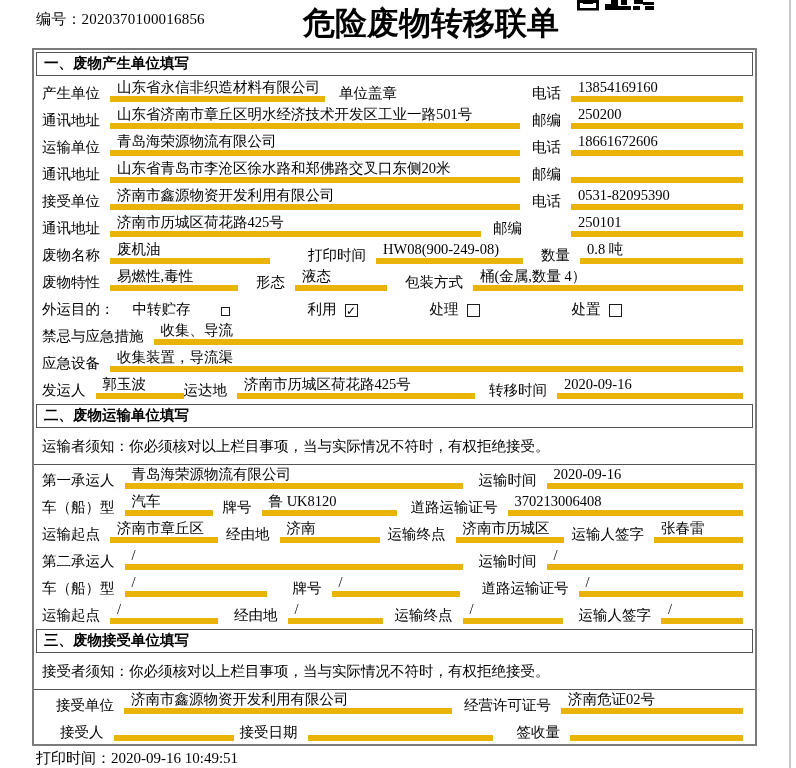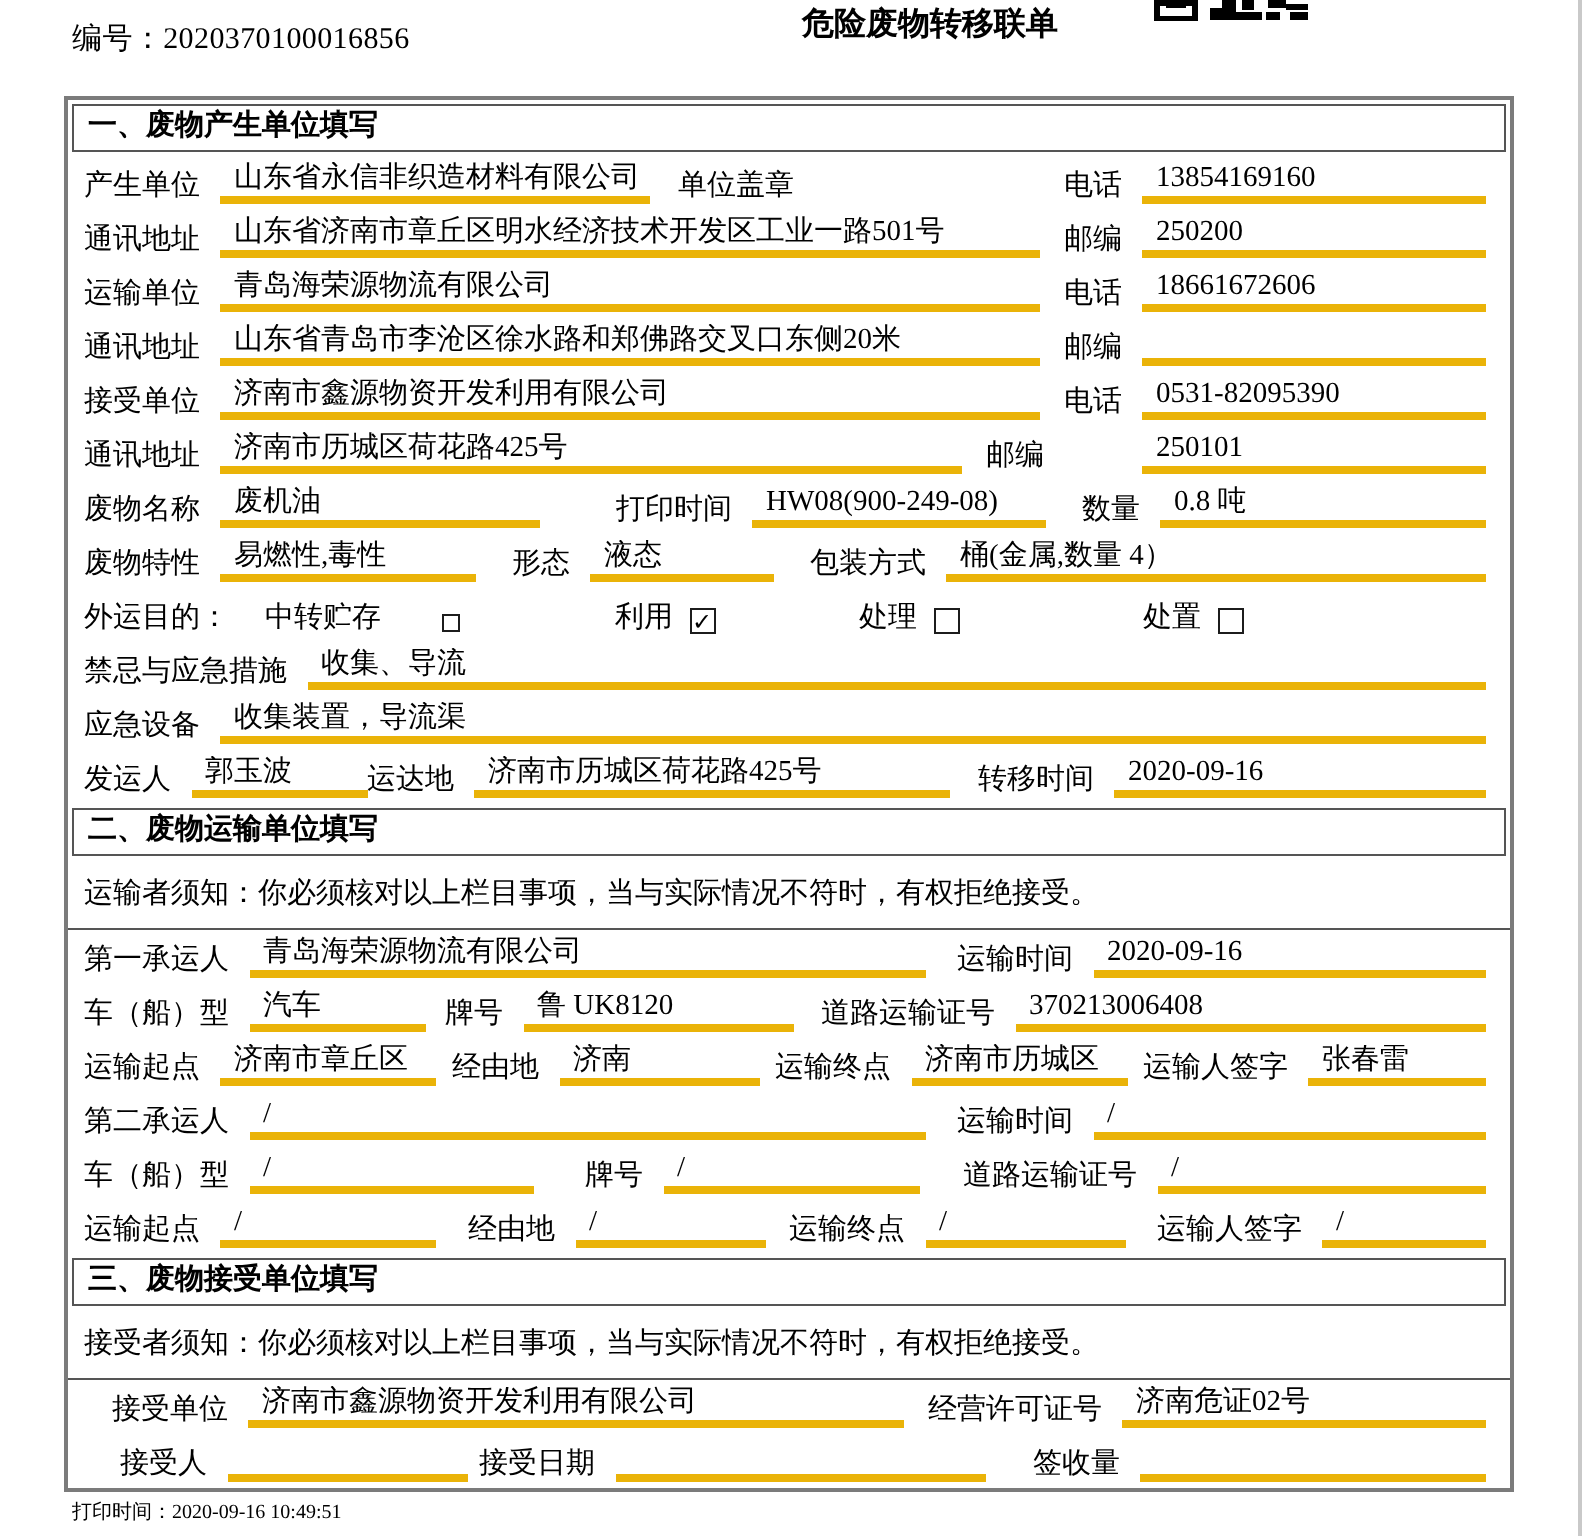--- a/index.html
+++ b/index.html
@@ -3,40 +3,40 @@
 <meta charset="utf-8">
 <style>
   html,body{margin:0;padding:0;}
   body{
     width:796px;height:768px;background:#ffffff;position:relative;
     font-family:"Liberation Serif","DejaVu Serif",serif;color:#000;overflow:hidden;
   }
   .page-edge{position:absolute;top:0;bottom:0;right:5px;width:2px;background:#c9c9c9;}
   
   .doc-serial{position:absolute;left:36px;top:10px;font-size:15px;letter-spacing:.2px;}
-  .doc-title{position:absolute;left:50%;top:2px;transform:translateX(-50%);margin-left:67px;
-    font-size:16px;font-weight:bold;white-space:nowrap;}
+  .doc-title{position:absolute;left:50%;top:2px;transform:translateX(-50%);margin-left:33px;
+    font-size:32px;font-weight:bold;white-space:nowrap;}
   .qr-frag{position:absolute;left:577px;top:0;}
   
   #form-table{position:absolute;left:32px;top:48px;width:721px;border:2px solid #7b7b7b;background:#fff;}
   .sec-header{border:1.5px solid #555;margin:2px 2px;padding:2px 7px 3px 7px;
     font-weight:bold;font-size:14.5px;line-height:17px;}
   .notice-row{padding:7px 10px 8px 8px;border-bottom:1.5px solid #555;font-size:14.5px;}
   .frow{display:flex;align-items:flex-end;height:24px;padding:0 12px 3px 8px;font-size:14.5px;line-height:17px;}
   .lbl{white-space:nowrap;padding-right:10px;flex:0 0 auto;}
-  .val{border-bottom:4px solid #eab308;padding:0 4px 0 7px;white-space:nowrap;
+  .val{border-bottom:6px solid #eab308;padding:0 4px 0 7px;white-space:nowrap;
     flex:0 0 auto;min-height:17px;box-sizing:border-box;overflow:hidden;}
   .val.grow{flex:1 1 auto;}
   .sp{flex:1 1 auto;}
   .cbwrap{display:flex;align-items:flex-end;flex:0 0 auto;}
   .cbx{width:13px;height:13px;border:1.5px solid #1c1c1c;display:inline-block;
     font-size:12px;line-height:12px;text-align:center;margin:0 0 1px 8px;flex:0 0 auto;box-sizing:border-box;}
   .cbx.small{width:9px;height:9px;margin-bottom:2px;}
   
-  .doc-footer{position:absolute;left:36px;top:749px;font-size:10px;}
+  .doc-footer{position:absolute;left:36px;top:749px;font-size:15px;}
 </style>
 </head>
 <body>
 
 <div class="page-edge"></div>
 
 <div class="doc-serial"><span>编号：</span><span>2020370100016856</span></div>
 
 <div class="doc-title">危险废物转移联单</div>
 

